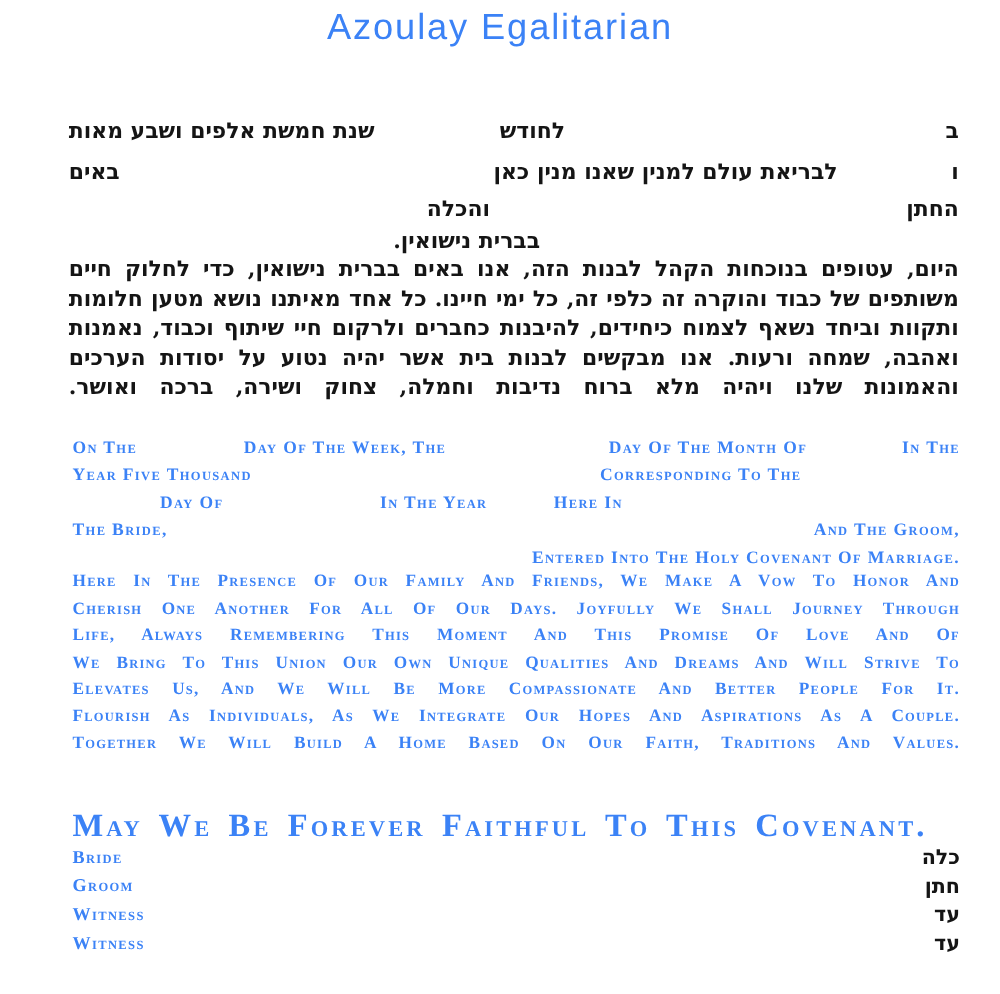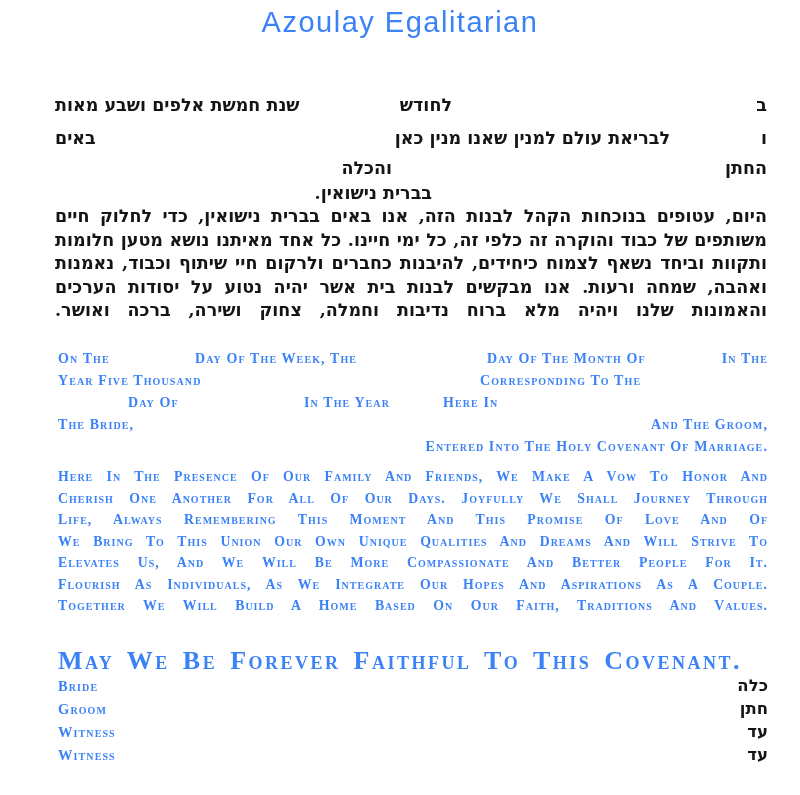--- a/index.html
+++ b/index.html
@@ -62,21 +62,21 @@
   }
   .eng-row {
     position: absolute;
     left: 0; width: 800px; height: 18px;
     font-size: 14px; line-height: 17px;
   }
   .eng-row span { position: absolute; white-space: nowrap; }
 
   .eng-par {
     position: absolute;
-    top: 454px; left: 58px; width: 710px; margin-top: 12px;
+    top: 454px; left: 58px; width: 710px;
   }
   .eng-par .eline {
     text-align: justify;
     text-align-last: justify;
     font-size: 13.8px;
     line-height: 21.5px;
     height: 21.5px;
     letter-spacing: 1px;
     word-spacing: 2px;
   }

